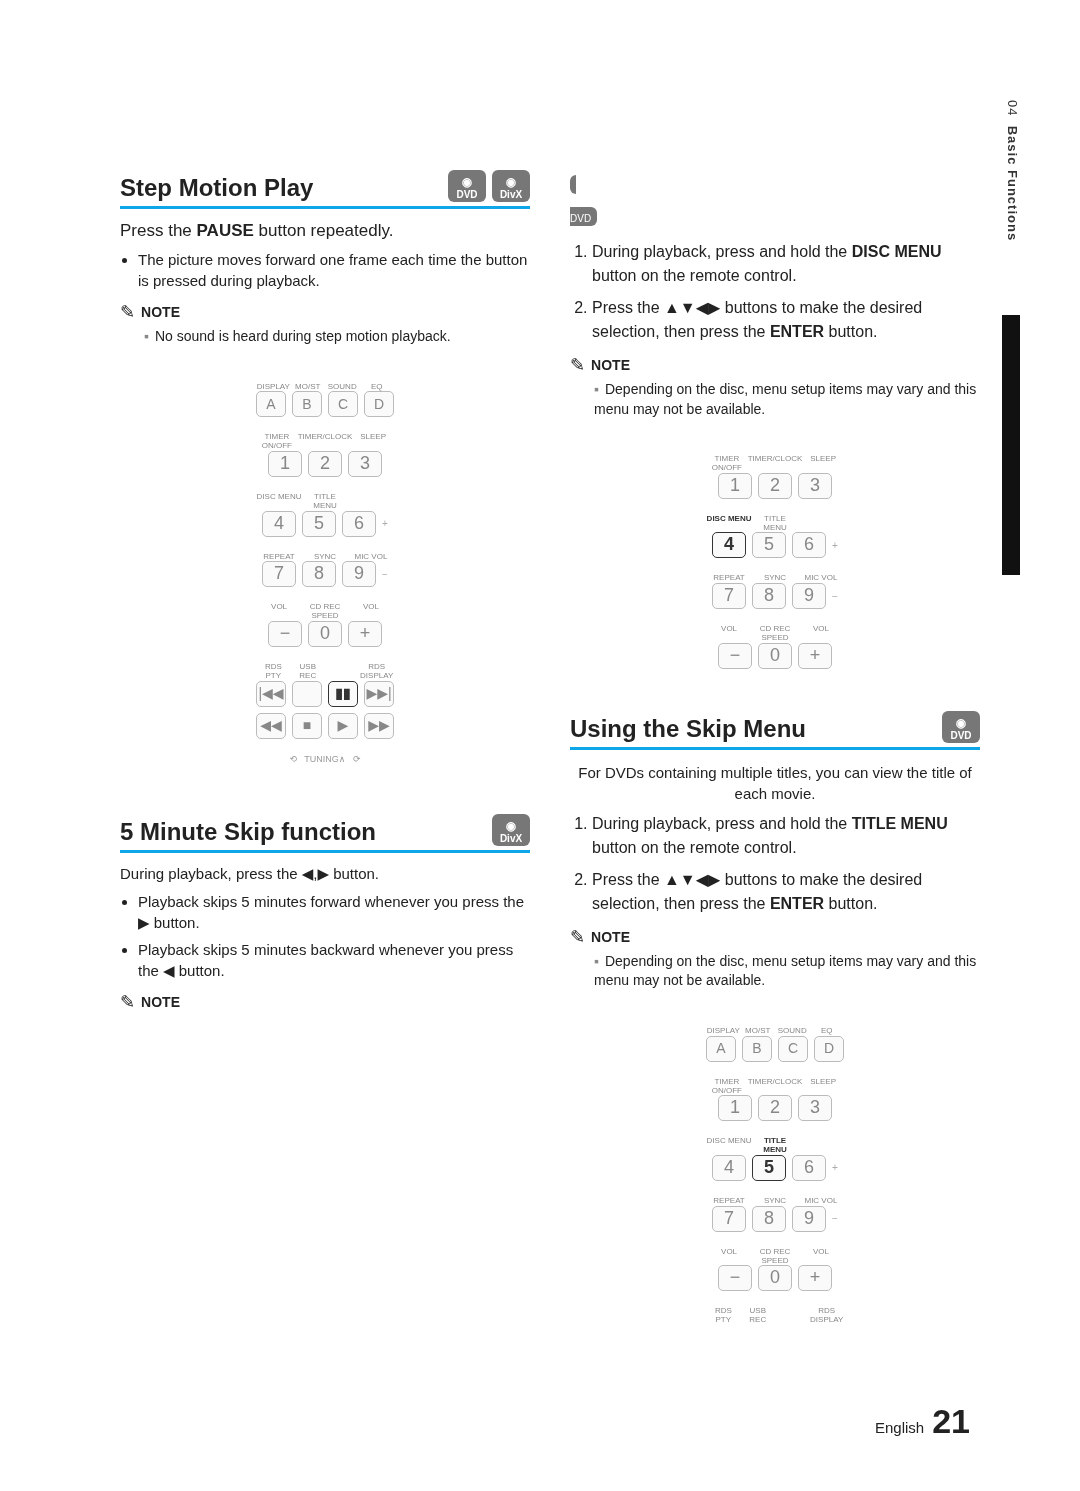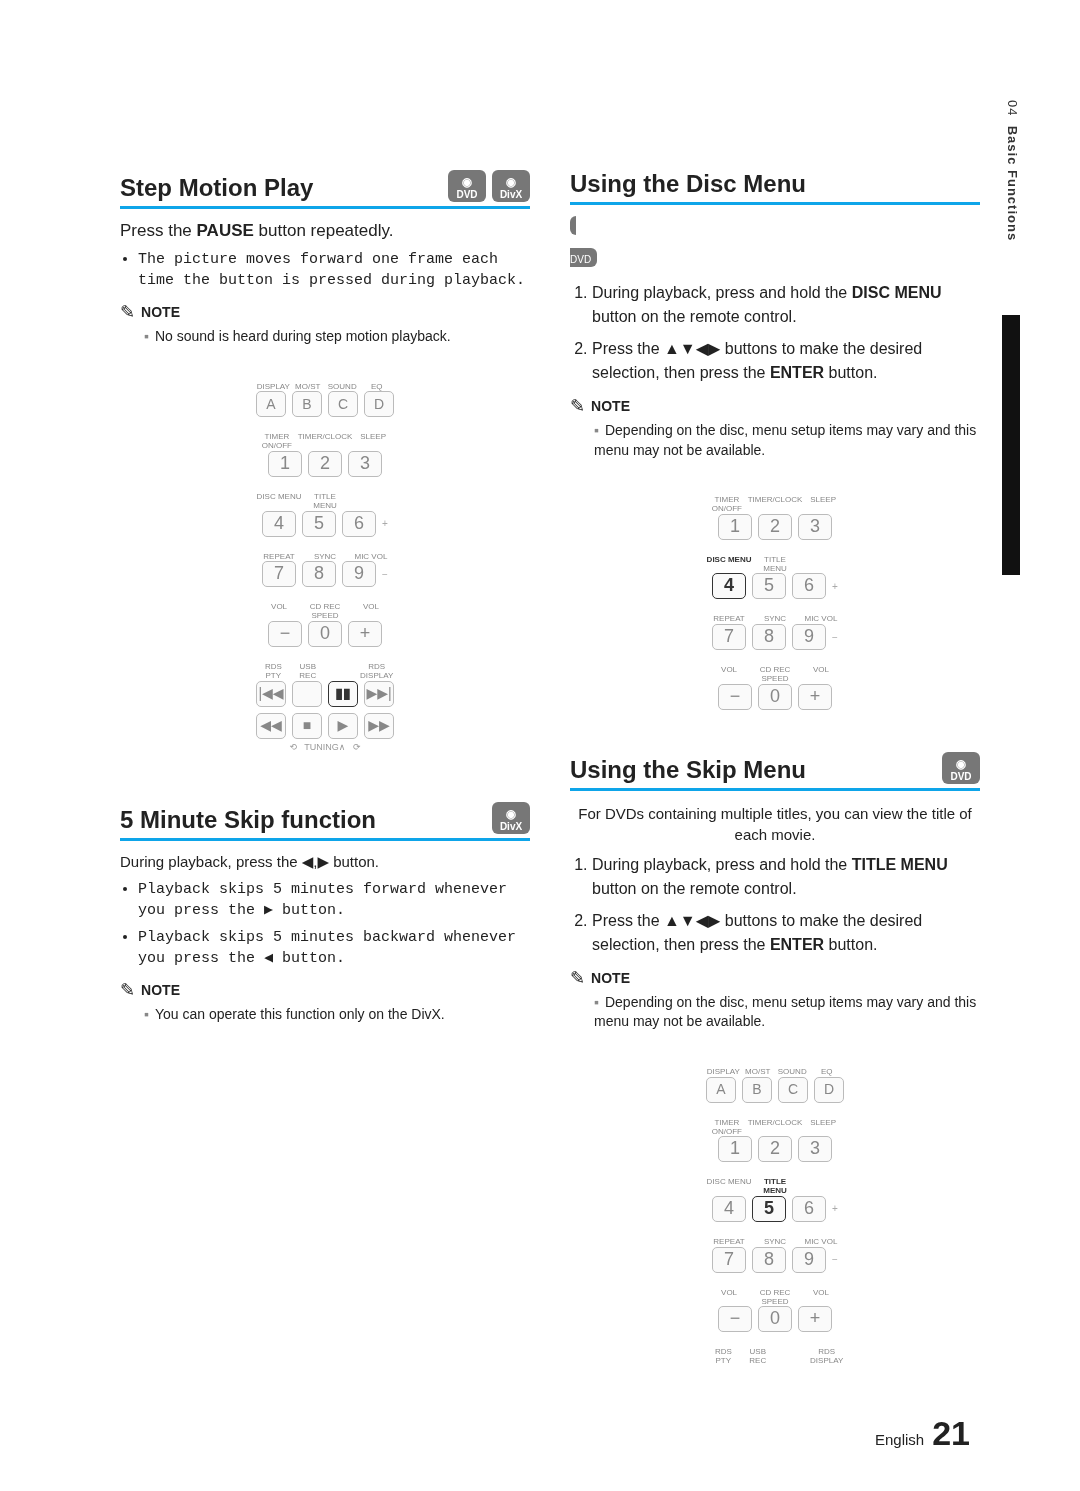--- a/index.html
+++ b/index.html
@@ -69,21 +69,20 @@
   }
   p.intro {
     font-size: 17px;
     margin: 6px 0 8px 0;
   }
   ul.bullets {
     margin: 0 0 10px 0;
     padding-left: 18px;
     font-size: 15px;
     line-height: 1.4;
-    font-family: Liberation Mono, monospace;
   }
   ul.bullets li { margin-bottom: 6px; }
   ol.numlist {
     margin: 6px 0 10px 0;
     padding-left: 22px;
     font-size: 16px;
     line-height: 1.5;
   }
   ol.numlist li { margin-bottom: 8px; }
   .note-head {
@@ -154,21 +153,21 @@
     color: #aaa;
     align-self: center;
   }
   .tuning {
     font-size: 9px;
     color: #999;
     text-align: center;
   }
   .footer {
     position: absolute;
-    bottom: 38px;
+    bottom: 50px;
     right: 110px;
     font-size: 15px;
   }
   .footer .pn {
     font-size: 34px;
     font-weight: bold;
     margin-left: 8px;
   }
   .badge-solo { margin: 6px 0 14px 0; }
   .spacer-lg { height: 40px; }
@@ -276,21 +275,21 @@
             <div class="key small"></div>
             <div class="key small hi">▮▮</div>
             <div class="key small">▶▶|</div>
           </div>
         <div class="row" style="margin-top:6px;">
             <div class="key small">◀◀</div>
             <div class="key small">■</div>
             <div class="key small">▶</div>
             <div class="key small">▶▶</div>
           </div>
-        <div class="tuning" style="margin-top:4px;">⟲ &nbsp; <span>TUNING</span>∧ &nbsp; ⟳</div>
+        <div class="tuning" style="margin-top:16px;">⟲ &nbsp; <span>TUNING</span>∧ &nbsp; ⟳</div>
       </div>
 
       <div class="spacer-lg"></div>
 
       <h2 class="section">
         <span>5 Minute Skip function</span>
         <span class="badges">
           <span class="badge"><span class="dot">◉</span><span>DivX</span></span>
         </span>
       </h2>
@@ -298,31 +297,25 @@
       <p class="intro" style="font-size:15px;">During playback, press the ◀,▶ button.</p>
       <ul class="bullets">
         <li>Playback skips 5 minutes forward whenever you press the ▶ button.</li>
         <li>Playback skips 5 minutes backward whenever you press the ◀ button.</li>
       </ul>
 
       <div class="note-head">
         <span class="hand">✎</span>
         <span class="txt">NOTE</span>
       </div>
-      <div class="note-body">
-        <span class="sq">▪</span><span>You can operate this function only on the DivX.</span>
-      </div>
 
     </div>
 
     <div class="col">
 
-      <h2 class="section">
-        <span>Using the Disc Menu</span>
-      </h2>
       <div class="badge-solo">
         <span class="badge"><span class="dot">◉</span><span>DVD</span></span>
       </div>
 
 
       <ol class="numlist">
         <li>
           <span>During playback, press and hold the </span><b>DISC MENU</b><span> button on the remote control.</span>
         </li>
         <li>

